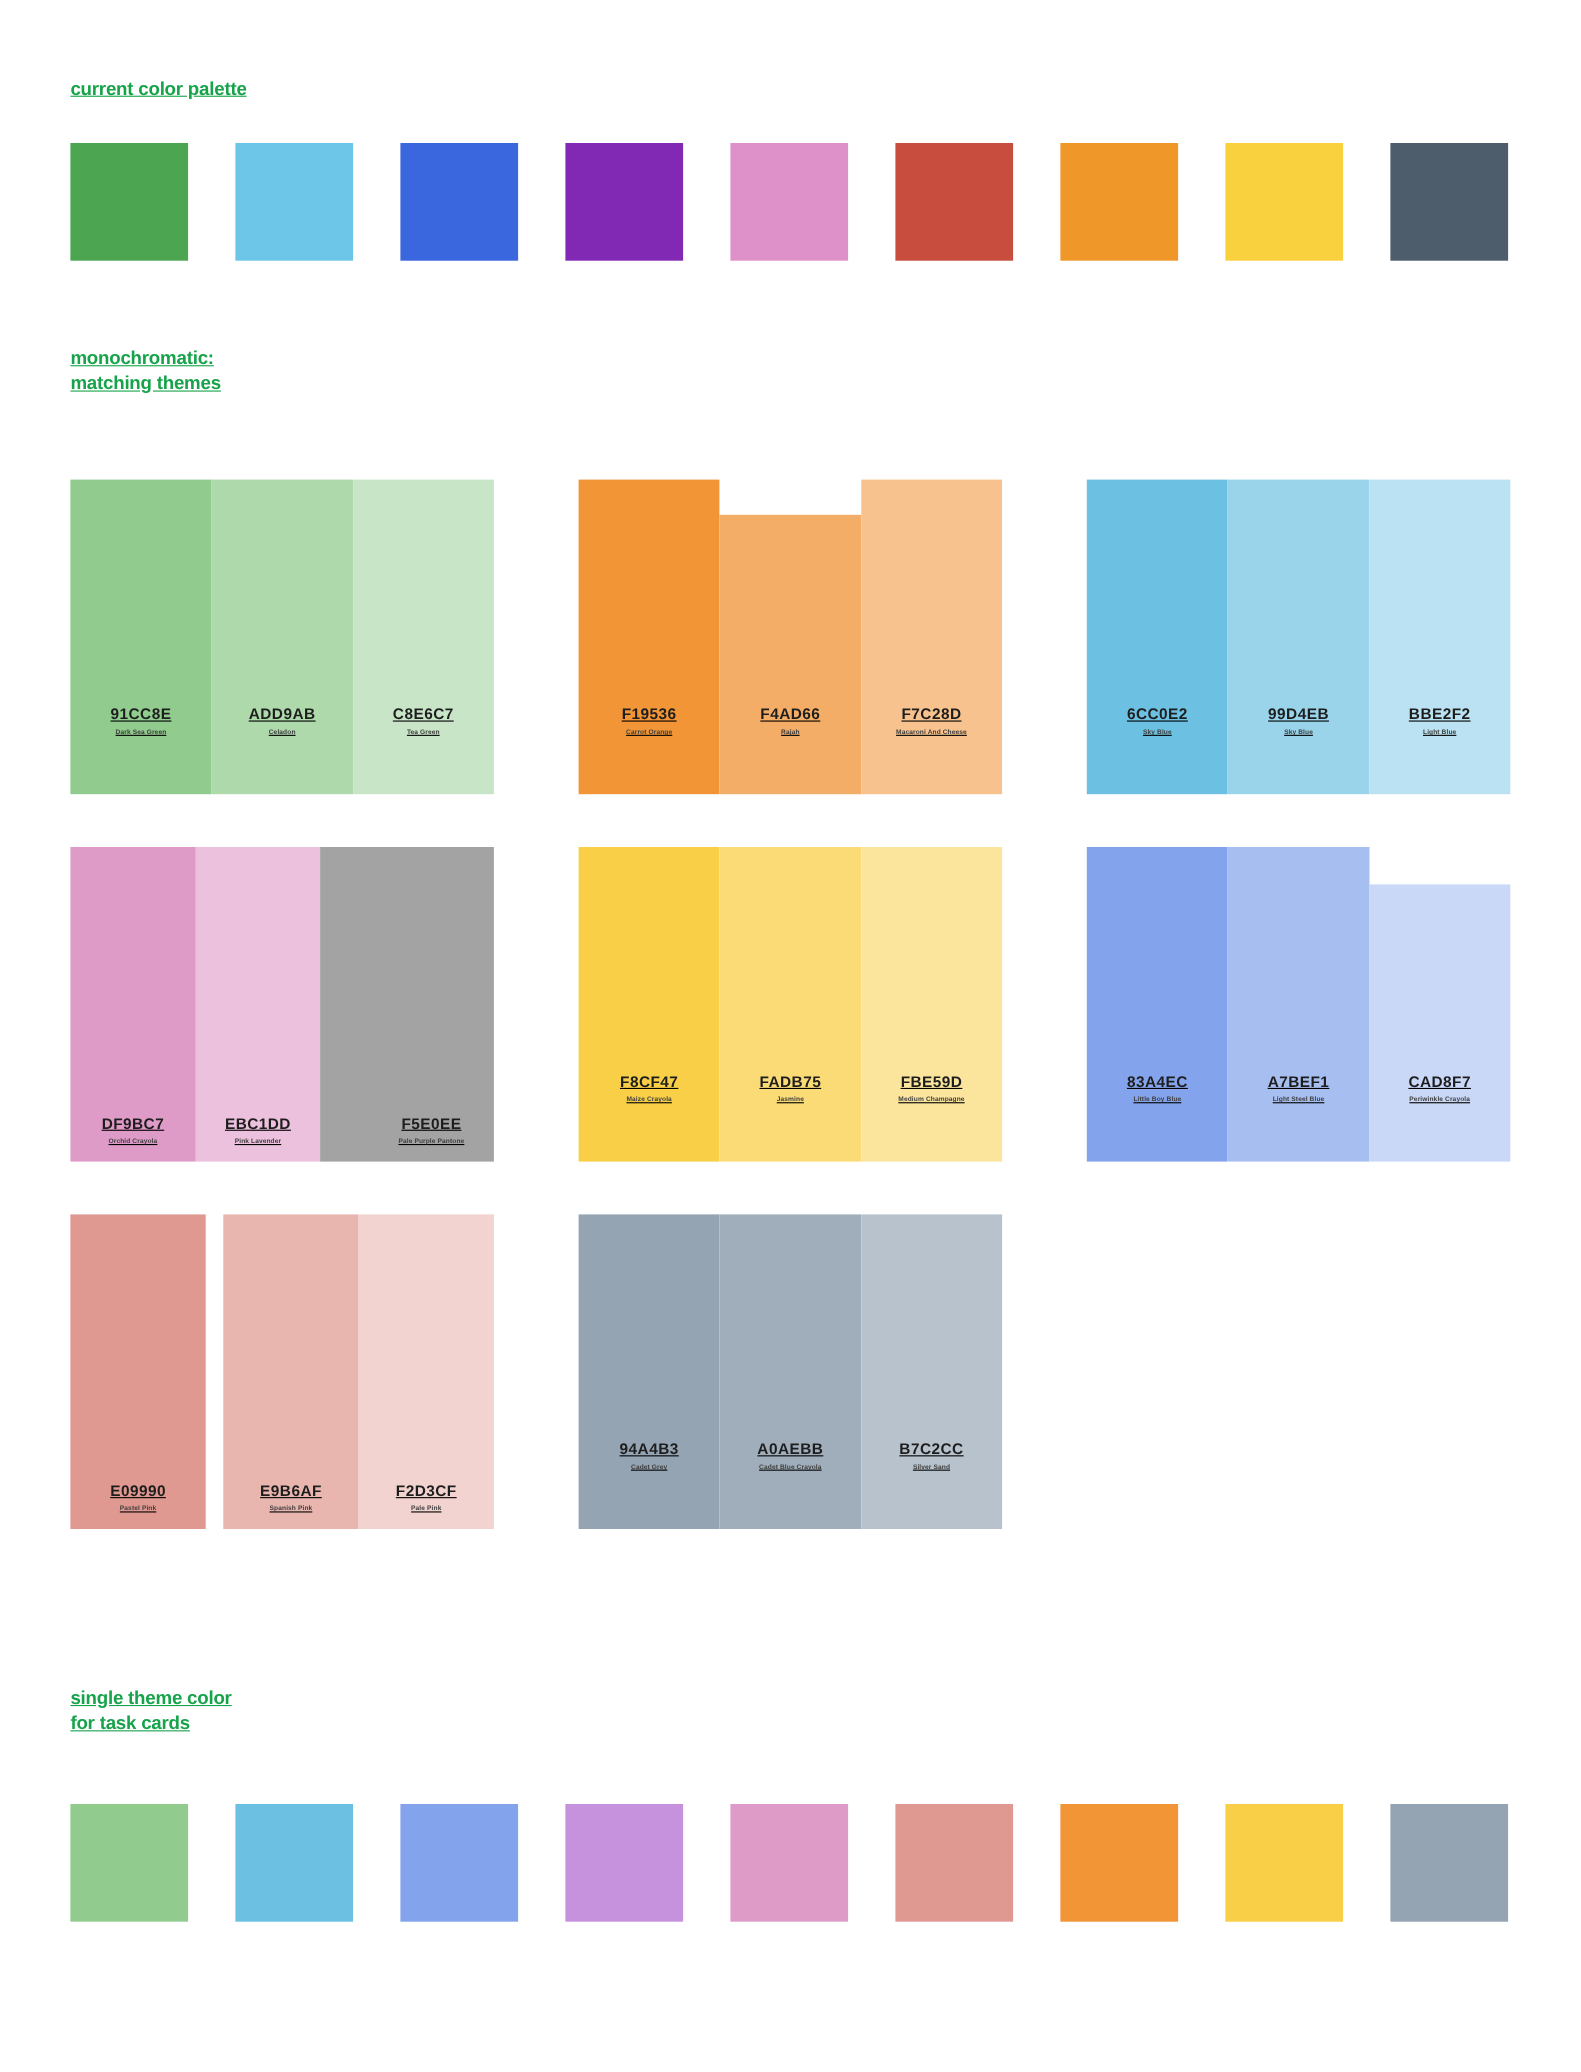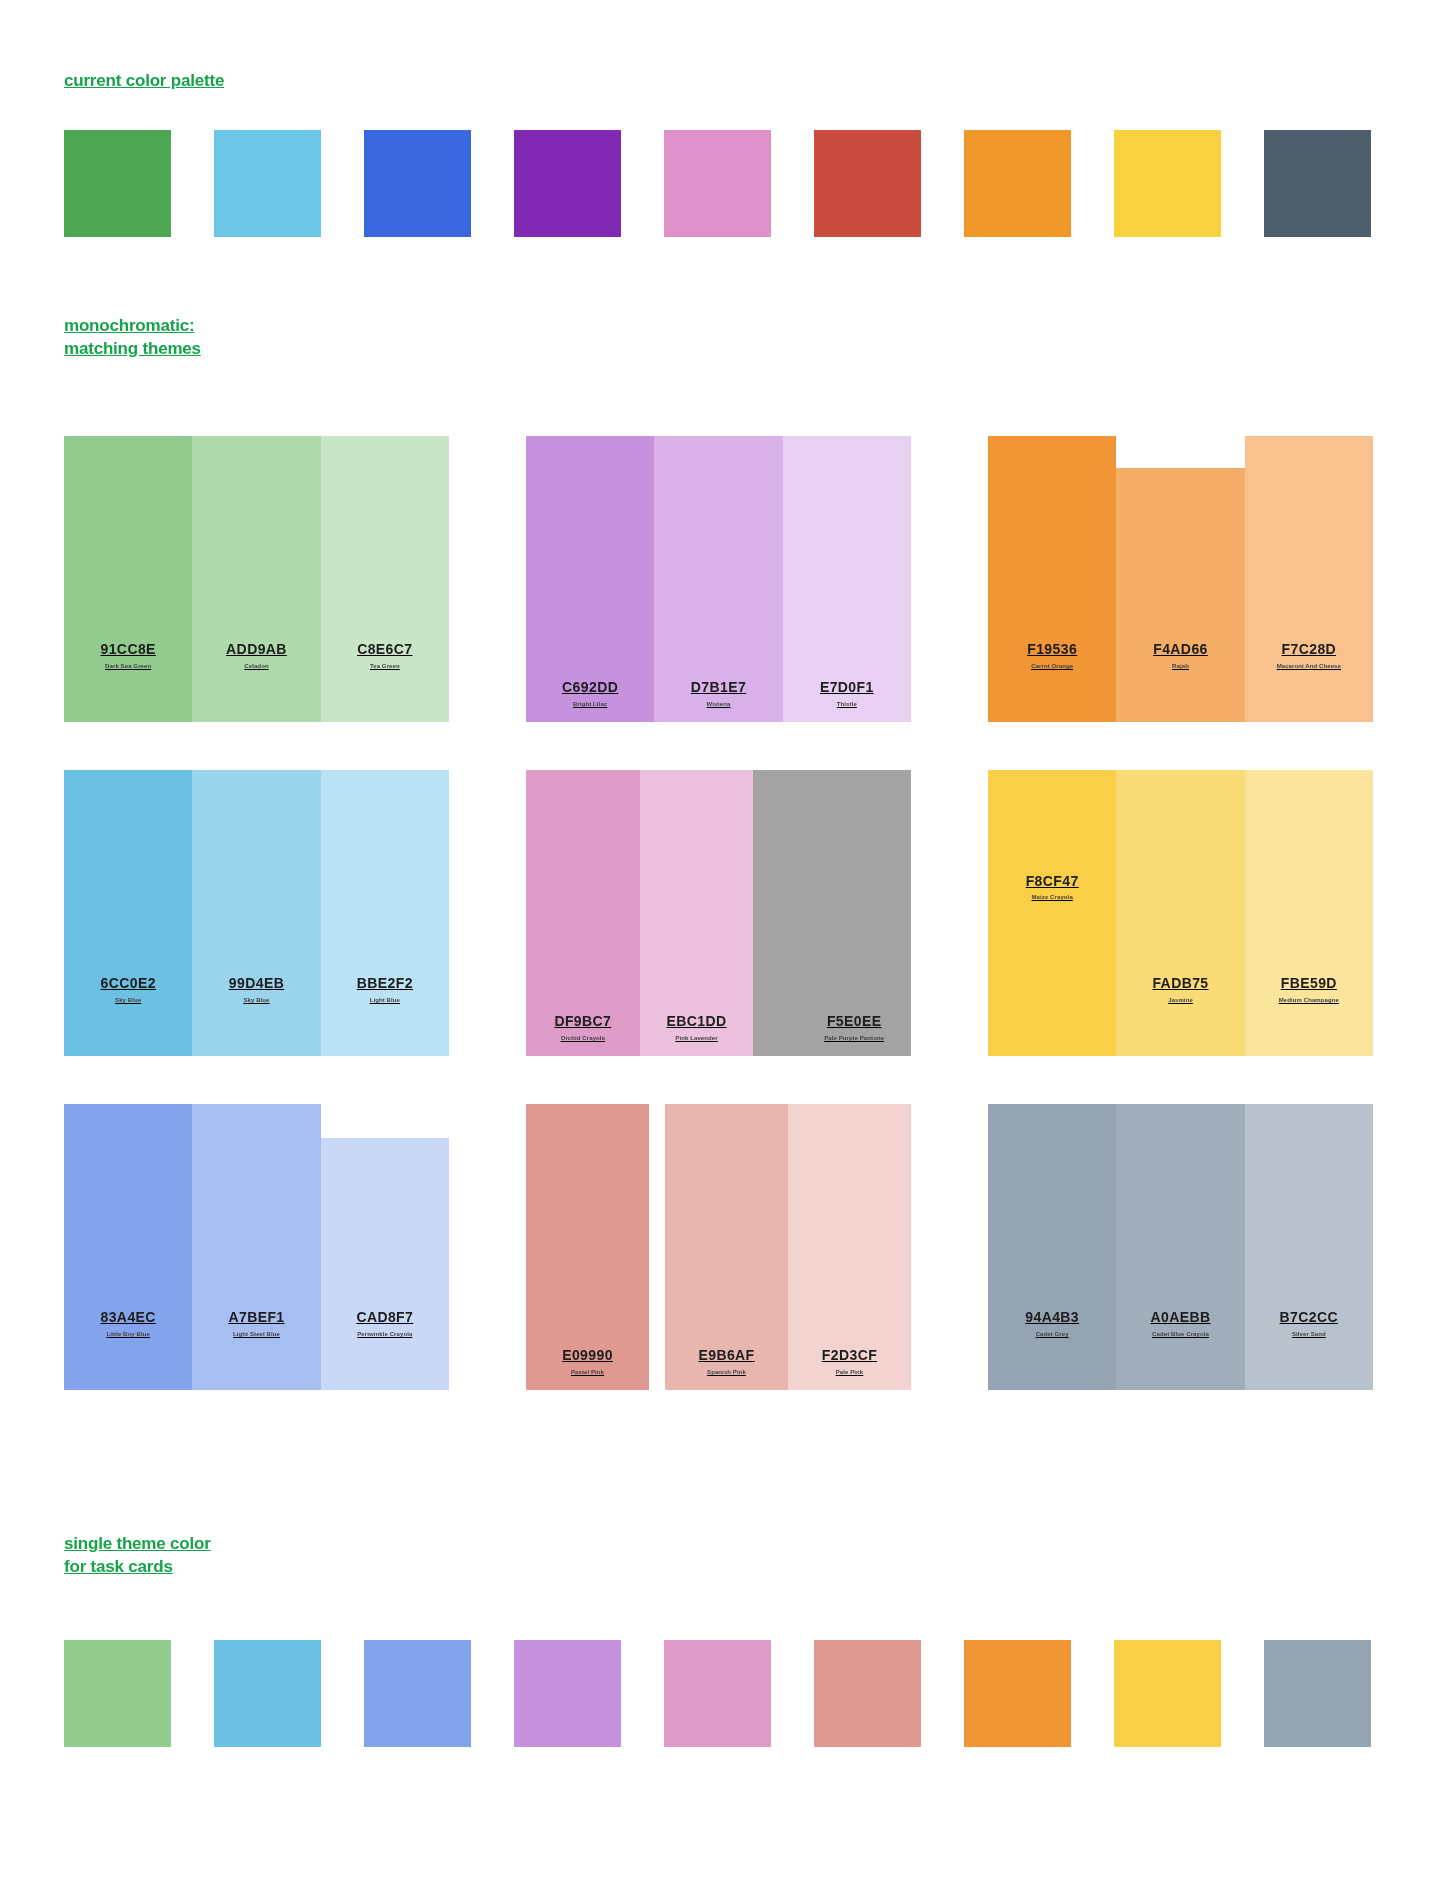--- a/index.html
+++ b/index.html
@@ -146,34 +146,20 @@
         <div class="mono-col" style="background: rgb(173, 217, 171); padding-bottom: 52px;">
           <div class="mono-hex">ADD9AB</div>
           <div class="mono-name">Celadon</div>
         </div>
         <div class="mono-col" style="background: rgb(200, 230, 199); padding-bottom: 52px;">
           <div class="mono-hex">C8E6C7</div>
           <div class="mono-name">Tea Green</div>
         </div>
       </div>
       <div class="mono-card">
-        <div class="mono-col" style="background: rgb(198, 146, 221); padding-bottom: 14px;">
-          <div class="mono-hex">C692DD</div>
-          <div class="mono-name">Bright Lilac</div>
-        </div>
-        <div class="mono-col" style="background: rgb(215, 177, 231); padding-bottom: 14px;">
-          <div class="mono-hex">D7B1E7</div>
-          <div class="mono-name">Wisteria</div>
-        </div>
-        <div class="mono-col" style="background: rgb(231, 208, 241); padding-bottom: 14px;">
-          <div class="mono-hex">E7D0F1</div>
-          <div class="mono-name">Thistle</div>
-        </div>
-      </div>
-      <div class="mono-card">
         <div class="mono-col" style="background: rgb(241, 149, 54); padding-bottom: 52px;">
           <div class="mono-hex">F19536</div>
           <div class="mono-name">Carrot Orange</div>
         </div>
         <div class="mono-col" style="background: rgb(244, 173, 102); padding-bottom: 52px; margin-top: 32px;">
           <div class="mono-hex">F4AD66</div>
           <div class="mono-name">Rajah</div>
         </div>
         <div class="mono-col" style="background: rgb(247, 194, 141); padding-bottom: 52px;">
           <div class="mono-hex">F7C28D</div>
@@ -202,21 +188,21 @@
         <div class="mono-col" style="background: rgb(235, 193, 221); padding-bottom: 14px;">
           <div class="mono-hex">EBC1DD</div>
           <div class="mono-name">Pink Lavender</div>
         </div>
         <div class="mono-col" style="background: #a3a3a3; padding-bottom: 14px; padding-left: 44px;">
           <div class="mono-hex">F5E0EE</div>
           <div class="mono-name">Pale Purple Pantone</div>
         </div>
       </div>
       <div class="mono-card">
-        <div class="mono-col" style="background: rgb(248, 207, 71); padding-bottom: 52px; justify-content: center;">
+        <div class="mono-col" style="background: rgb(248, 207, 71); padding-bottom: 52px;">
           <div class="mono-hex">F8CF47</div>
           <div class="mono-name">Maize Crayola</div>
         </div>
         <div class="mono-col" style="background: rgb(250, 219, 117); padding-bottom: 52px;">
           <div class="mono-hex">FADB75</div>
           <div class="mono-name">Jasmine</div>
         </div>
         <div class="mono-col" style="background: rgb(251, 229, 157); padding-bottom: 52px;">
           <div class="mono-hex">FBE59D</div>
           <div class="mono-name">Medium Champagne</div>

